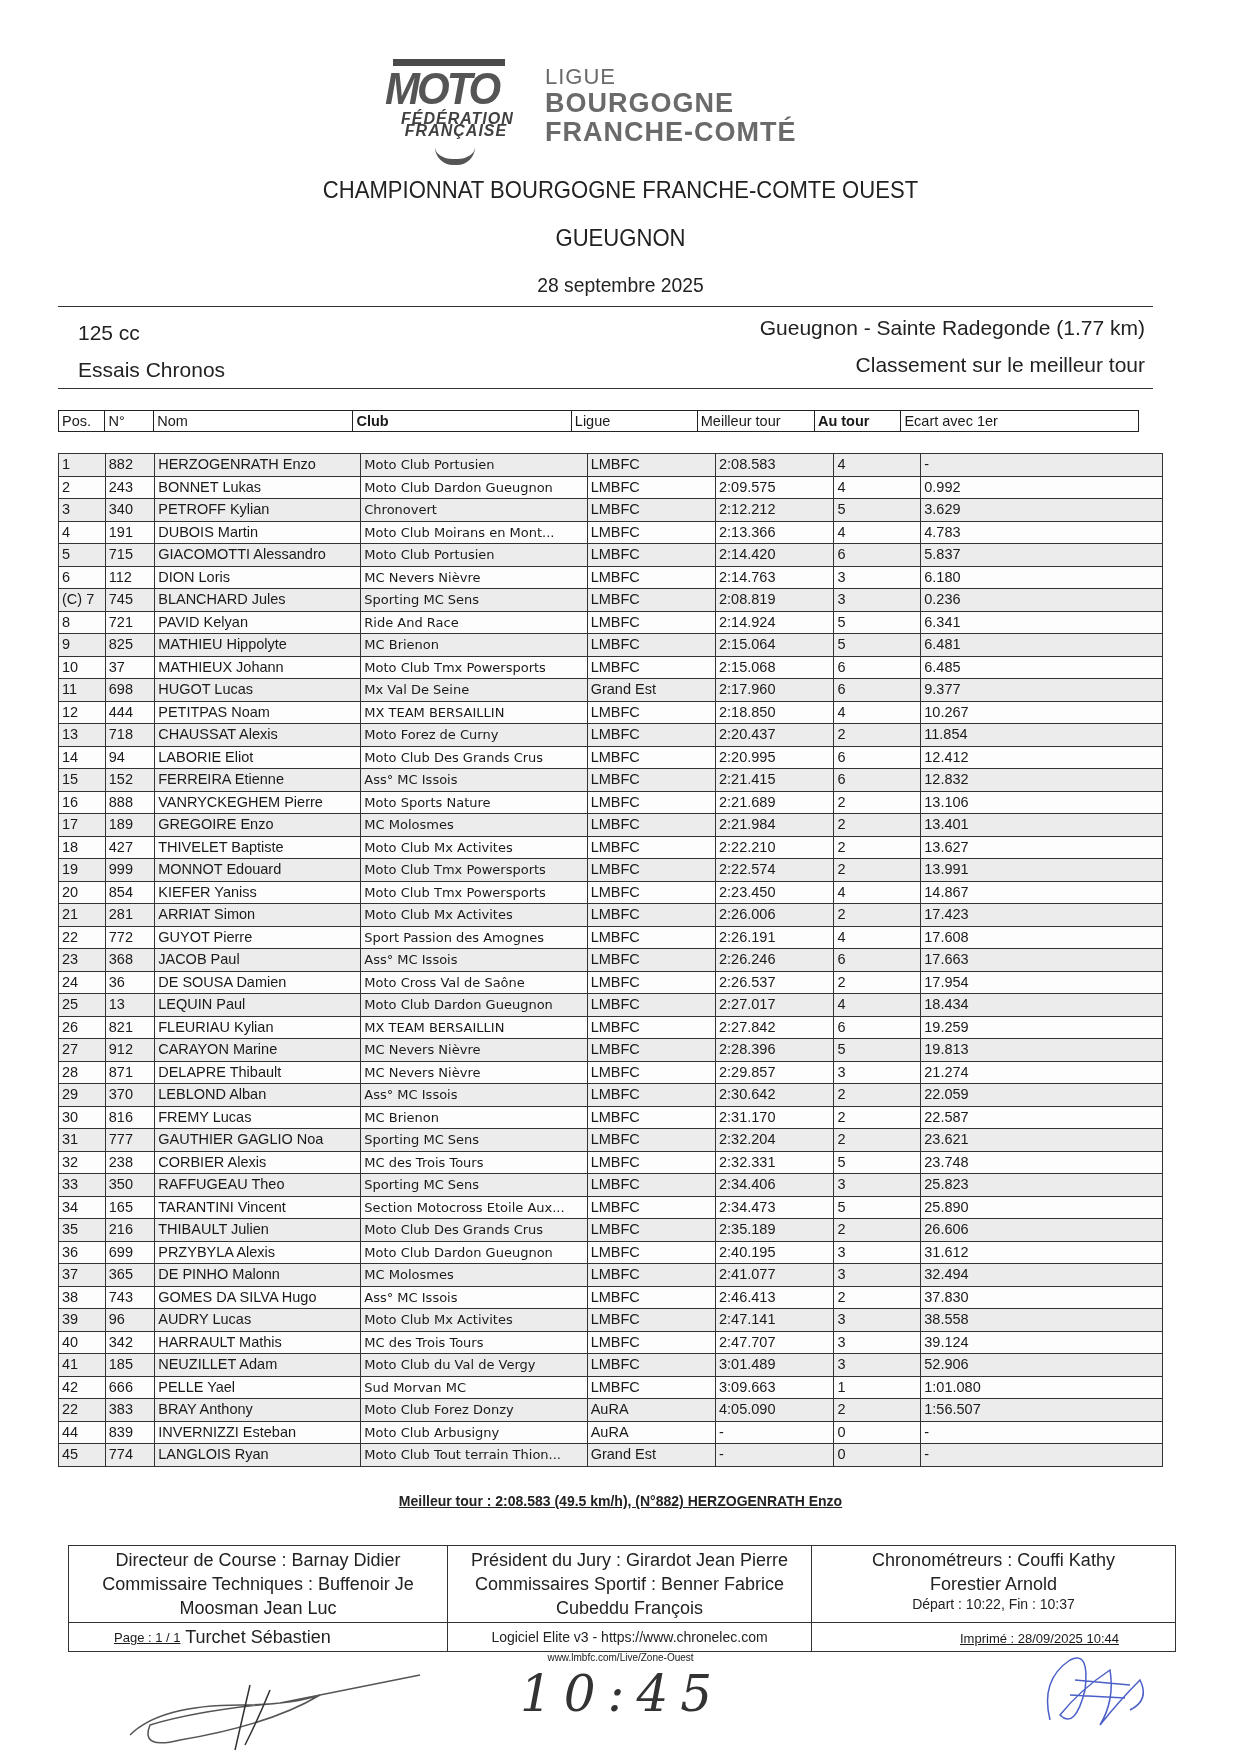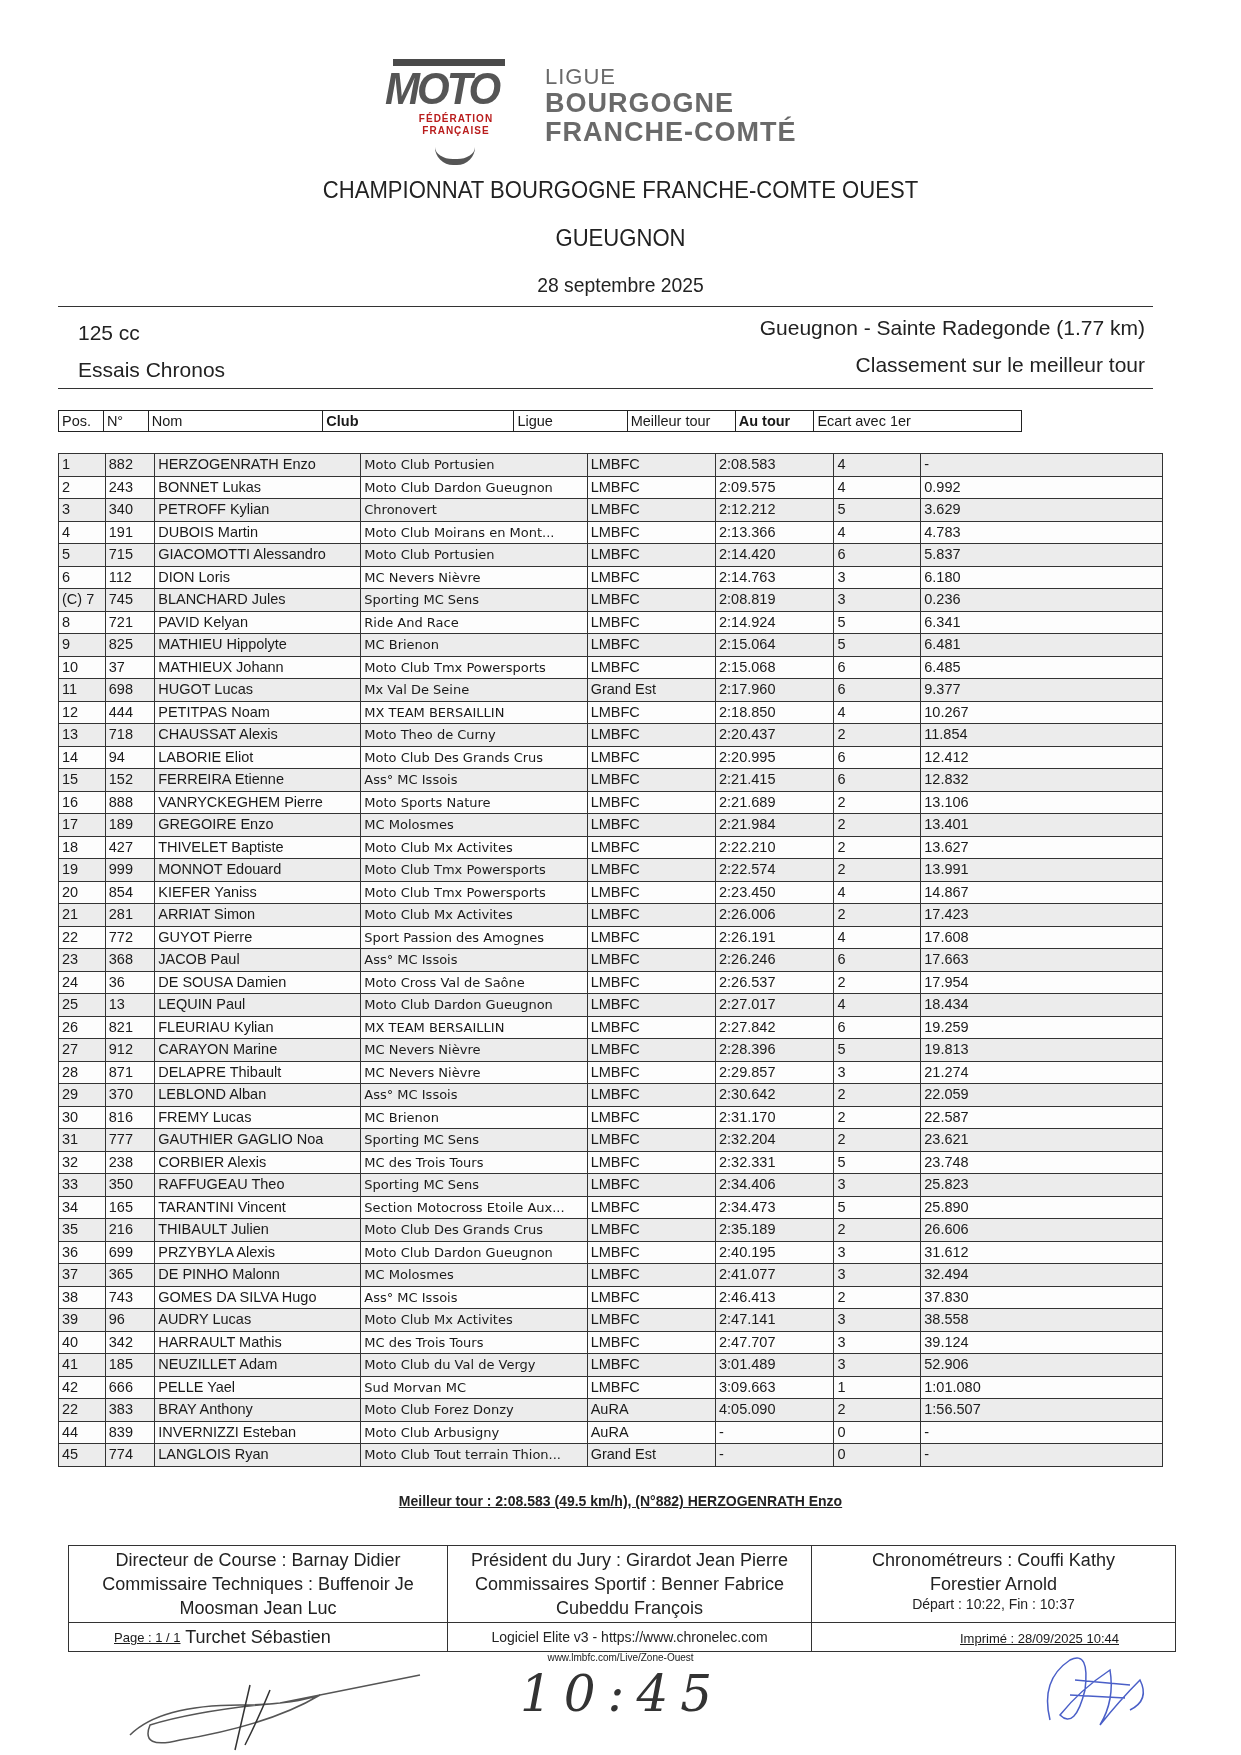--- a/index.html
+++ b/index.html
@@ -4,33 +4,33 @@
 <style>
   html, body { margin: 0; padding: 0; background: #ffffff; }
   body { width: 1241px; height: 1755px; position: relative; overflow: hidden; font-family: "Liberation Sans", sans-serif; color: #1a1a1a; }
   .abs { position: absolute; }
 
   
   .logo { left: 385px; top: 55px; width: 450px; height: 110px; }
   .moto-mark { position: absolute; left: 0; top: 0; width: 140px; height: 105px; }
   .moto-bar { position: absolute; left: 8px; top: 4px; width: 112px; height: 7px; background: #4a4a4a; }
   .moto-word { position: absolute; left: 0; top: 10px; font-family: "Liberation Sans", sans-serif; font-weight: 900; font-size: 42px; letter-spacing: -3px; color: #555; font-style: italic; transform: scaleY(1.05); }
-  .moto-fed { position: absolute; left: 16px; top: 58px; font-size: 10px; font-weight: bold; color: #b91c1c; letter-spacing: 1px; line-height: 12px; text-align: center; width: 110px; }
+  .moto-fed { position: absolute; left: 16px; top: 58px; font-size: 16px; font-weight: bold; font-style: italic; color: #404040; letter-spacing: 1px; line-height: 12px; text-align: center; width: 110px; }
   .moto-chev { position: absolute; left: 50px; top: 92px; width: 40px; height: 12px; border-bottom: 6px solid #555; border-radius: 0 0 30px 30px; }
   .ligue-text { position: absolute; left: 160px; top: 10px; color: #6a6a6a; }
   .ligue-small { font-size: 22px; letter-spacing: 1px; line-height: 24px; }
   .ligue-big { font-size: 27px; font-weight: bold; letter-spacing: 1px; line-height: 29px; }
 
   .title { left: 0; width: 1241px; text-align: center; font-size: 24px; color: #222; transform: scaleX(0.92); }
   .hr { height: 1px; background: #333; }
 
   .meta { font-size: 21px; color: #222; margin-left: 16px; }
 
   
-  .hdr-table { left: 58px; top: 410px; width: 964px; border-collapse: collapse; font-size: 14.5px; border-radius: 11px; }
+  .hdr-table { left: 58px; top: 410px; width: 1081px; border-collapse: collapse; font-size: 14.5px; border-radius: 11px; }
   .hdr-table td { border: 1.5px solid #222; height: 20px; padding: 0 3px; }
 
   .data-table { left: 58px; top: 453px; width: 1105px; border-collapse: collapse; font-size: 14.5px; }
   .data-table td { border: 1px solid #333; height: 21.5px; padding: 0 3px; white-space: nowrap; overflow: hidden; line-height: 21px; }
   .data-table tr:nth-child(odd) td { background: #ececec; }
   .data-table tr:nth-child(even) td { background: #fdfdfd; }
   .club { font-family: "DejaVu Sans", sans-serif; font-size: 13px; }
   .c-pos { width: 40px; } .c-num { width: 43px; } .c-nom { width: 200px; } .c-club { width: 220px; }
   .c-ligue { width: 123px; } .c-best { width: 113px; } .c-lap { width: 82px; } .c-gap { width: 240px; }
 
@@ -216,21 +216,21 @@
         <td class="c-club club">MX TEAM BERSAILLIN</td>
         <td class="c-ligue">LMBFC</td>
         <td class="c-best">2:18.850</td>
         <td class="c-lap">4</td>
         <td class="c-gap">10.267</td>
       </tr>
       <tr>
         <td class="c-pos">13</td>
         <td class="c-num">718</td>
         <td class="c-nom">CHAUSSAT Alexis</td>
-        <td class="c-club club">Moto Theo de Curny</td>
+        <td class="c-club club">Moto Forez de Curny</td>
         <td class="c-ligue">LMBFC</td>
         <td class="c-best">2:20.437</td>
         <td class="c-lap">2</td>
         <td class="c-gap">11.854</td>
       </tr>
       <tr>
         <td class="c-pos">14</td>
         <td class="c-num">94</td>
         <td class="c-nom">LABORIE Eliot</td>
         <td class="c-club club">Moto Club Des Grands Crus</td>

